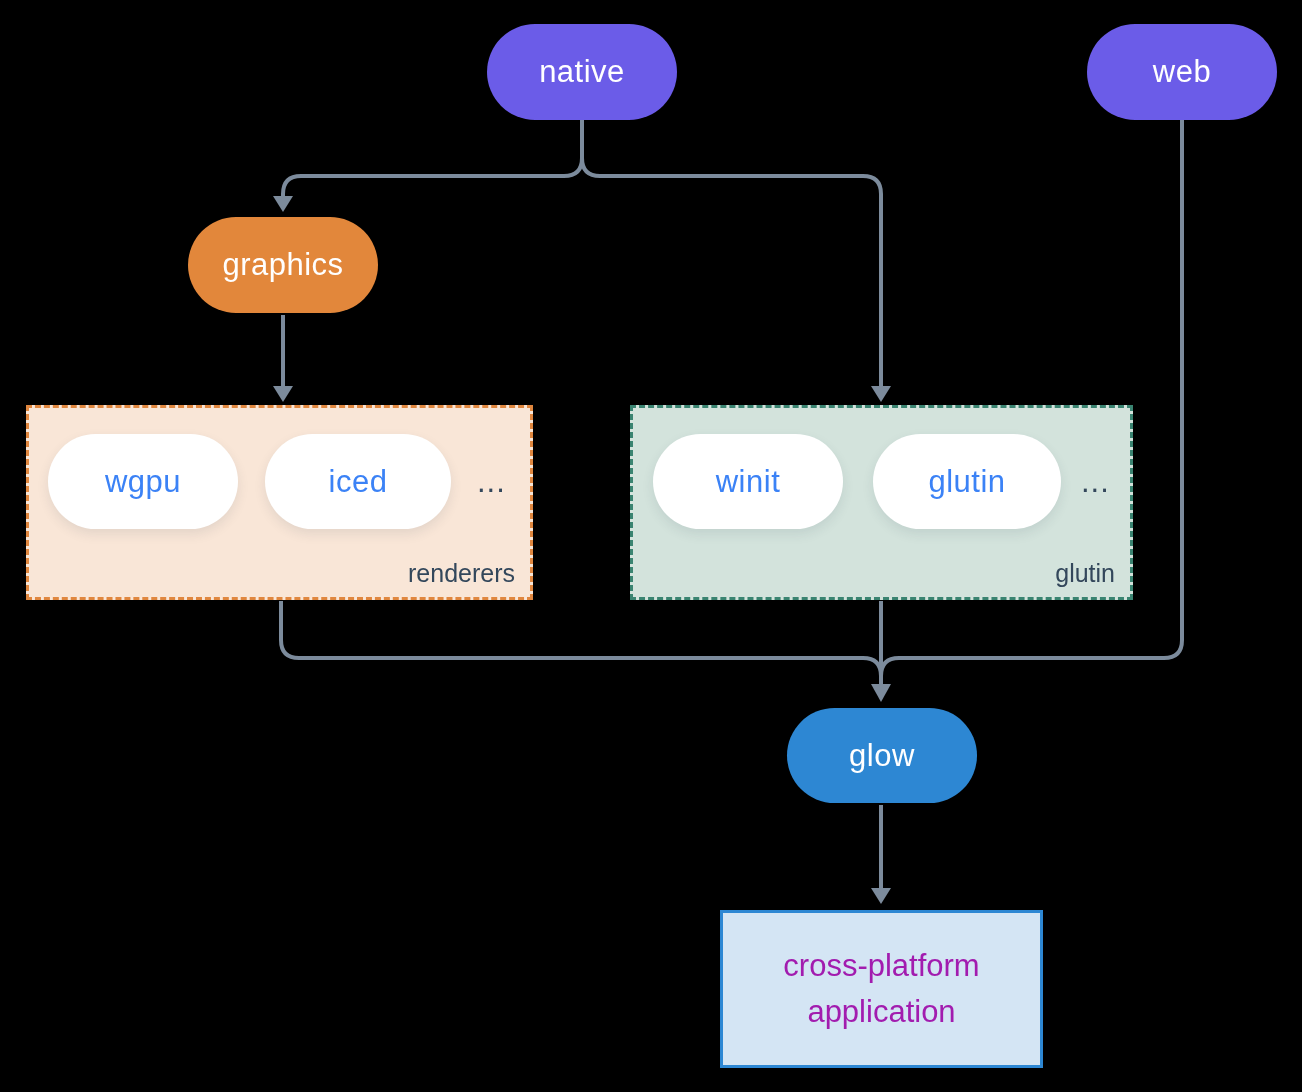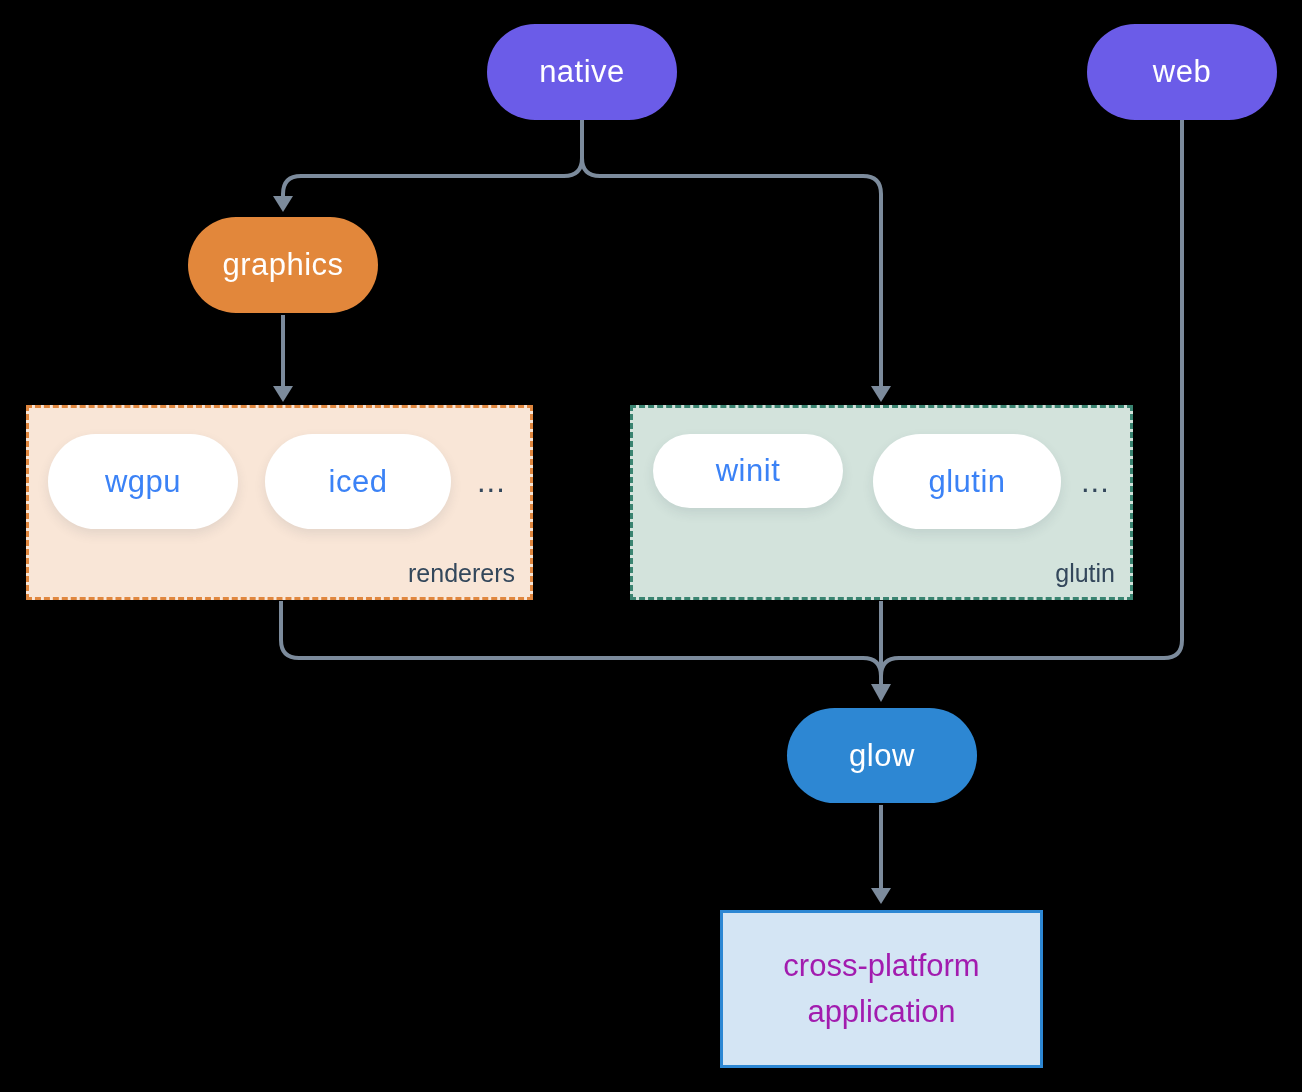--- a/index.html
+++ b/index.html
@@ -131,21 +131,21 @@
       <span>wgpu</span>
     </div>
     <div class="pill white-pill" style="left:236px; top:26px; width:186px; height:95px;">
       <span>iced</span>
     </div>
     <span class="ellipsis" style="left:448px; top:56px;">...</span>
     <span class="group-label">renderers</span>
   </div>
 
   <div class="group-box shells-box" style="left:630px; top:405px; width:503px; height:195px;">
-    <div class="pill white-pill" style="left:20px; top:26px; width:190px; height:74px;">
+    <div class="pill white-pill" style="left:20px; top:26px; width:190px; height:95px;">
       <span>winit</span>
     </div>
     <div class="pill white-pill" style="left:240px; top:26px; width:188px; height:95px;text-align:center;">
       <span>glutin</span>
     </div>
     <span class="ellipsis" style="left:448px; top:56px;">...</span>
     <span class="group-label">glutin</span>
   </div>
 
   <div class="pill iced-pill" style="left:787px; top:708px; width:190px; height:95px;">

